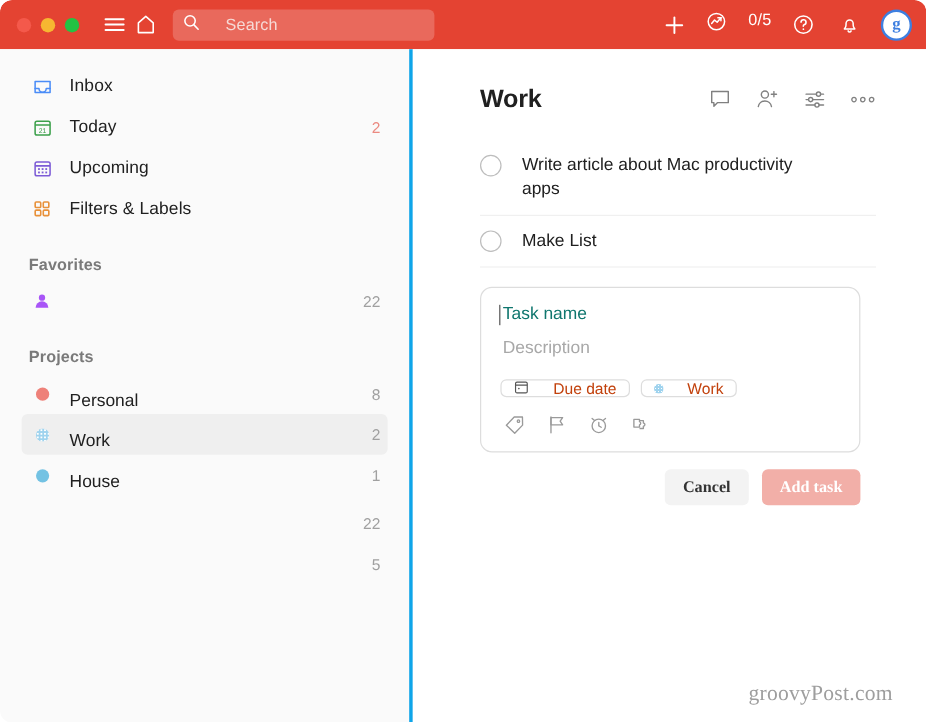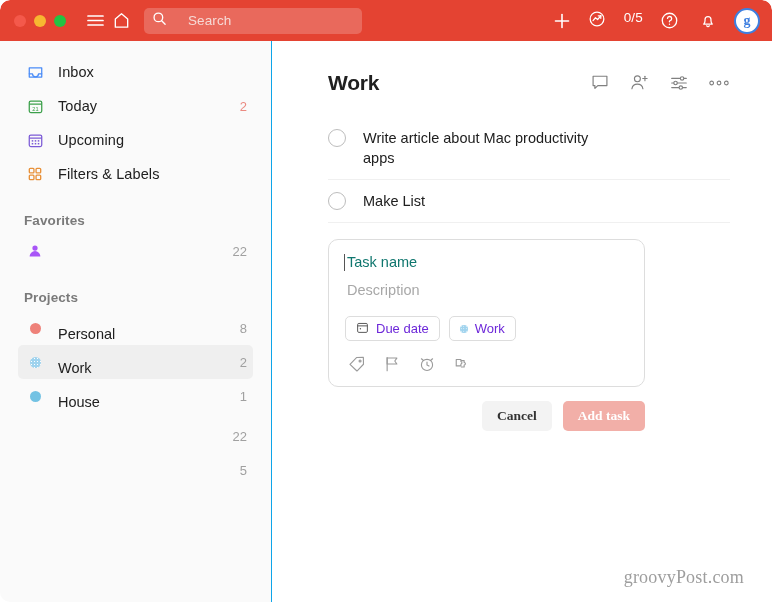--- a/index.html
+++ b/index.html
@@ -73,23 +73,23 @@
     font-weight: 600;
     font-family: "Liberation Serif", serif;
     line-height: 1;
   }
 
   
   .body { display: flex; height: 561px; }
 
   
   .sidebar {
-    width: 272px;
+    width: 344px;
     background: #FAFAFA;
-    border-right: 1px solid #0ea5e9;
+    border-right: 3px solid #0ea5e9;
     padding-top: 14px;
     position: relative;
   }
   .nav-item {
     height: 34px;
     margin: 0 18px;
     padding: 0 6px;
     display: flex; align-items: center;
     border-radius: 5px;
     cursor: pointer;
@@ -211,28 +211,28 @@
     background: #555;
   }
   .composer .field-desc {
     font-size: 14.5px;
     color: #A8A8A8;
     margin-bottom: 18px;
     padding-left: 2px;
   }
   .chips { display: flex; gap: 9px; margin-bottom: 14px; }
   .chip {
-    height: 25px;
+    height: 15px;
     border: 1px solid #DDDDDD;
     border-radius: 5px;
     display: flex; align-items: center;
-    gap: 7px;
+    gap: 20px;
     padding: 0 10px;
     font-size: 13px;
-    color: #6d28d9;
+    color: #c2410c;
     cursor: pointer;
   }
   .chip .dot-sm { width: 8px; height: 8px; border-radius: 50%; }
   .chip-icons {
     display: flex; align-items: center;
     gap: 17px;
     color: #9A9A9A;
     padding-left: 3px;
   }
   .chip-icons > span { cursor: pointer; display: flex; }

